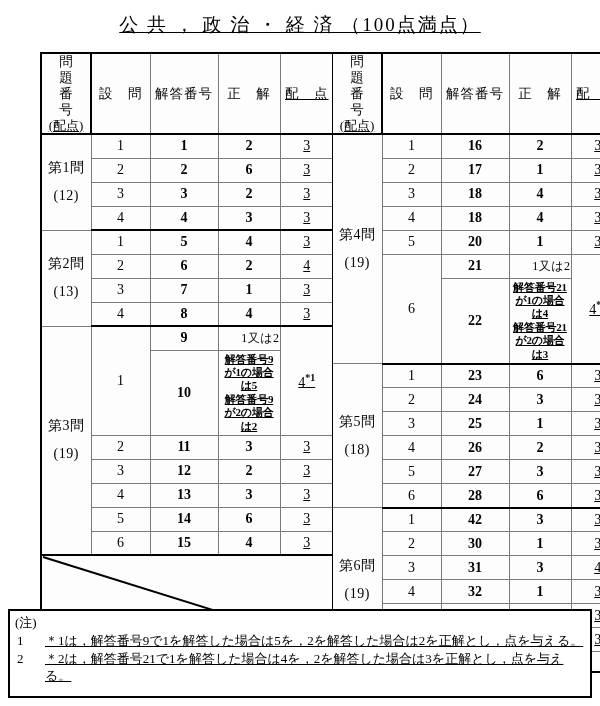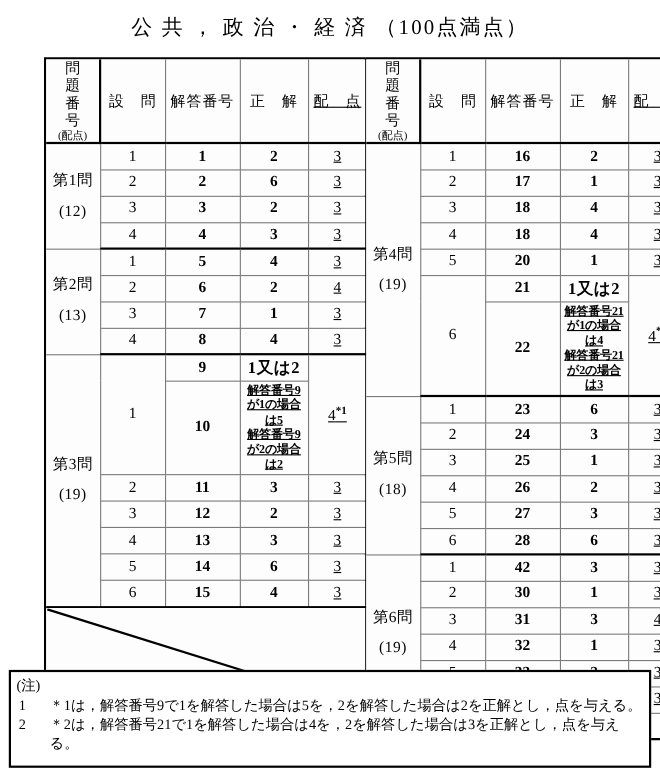--- a/index.html
+++ b/index.html
@@ -24,20 +24,21 @@
 
   
   #title {
     text-align: center;
     font-size: 19px;
     letter-spacing: 2px;
     padding-top: 12px;
     padding-bottom: 10px;
     white-space: nowrap;
     font-family: "Liberation Serif", "DejaVu Serif", serif;
+    text-decoration: underline;
   }
 
   
   #tables {
     position: absolute;
     top: 52px;
     left: 8px;
     width: 584px;
     height: 621px;
     display: flex;
@@ -90,21 +91,21 @@
   
   th.hd {
     height: 66px;
     font-weight: normal;
     font-size: 13.5px;
     line-height: 1.18;
     letter-spacing: 1px;
   }
   th.hd .sp { letter-spacing: 6px; padding-left: 6px; }
   th.hd .stack { display: block; }
-  th.hd .small { font-size: 10px; letter-spacing: 0; }
+  th.hd .small { font-size: 13px; letter-spacing: 0; text-decoration: underline; }
 
   
   td.qno {
     font-size: 14px;
     line-height: 2.0;
     border-right: 2px solid #000;
     border-top: 2px solid #000;
     border-bottom: 2px solid #000;
     letter-spacing: 0.5px;
   }
@@ -117,21 +118,21 @@
   td.ans  { font-weight: bold; font-size: 14px; }
   td.pts  { font-size: 14px; }
 
   td.ans.multi {
     font-size: 11px;
     font-weight: bold;
     line-height: 1.22;
     padding: 2px 1px;
     letter-spacing: -0.2px;
   }
-  td.ans.orsplit { font-size: 15px; font-weight: bold; letter-spacing: 0.5px; }
+  td.ans.orsplit { font-size: 12px; font-weight: normal; letter-spacing: 0.5px; text-align: right; }
   td.pts.star { font-size: 14px; }
   td.pts.star sup { font-size: 10px; font-weight: bold; }
 
   
   .diag {
     position: relative;
     border-top: 2px solid #000 !important;
     border-right: none !important;
     background: #fdfdfd;
   }
@@ -145,21 +146,21 @@
     width: 584px;
     height: 89px;
     border: 2px solid #000;
     box-sizing: border-box;
     padding: 3px 6px 0 5px;
     font-size: 13px;
     line-height: 1.32;
     background: #fff;
   }
   #notes .nhead { display:block; }
-  #notes ol { margin: 0; padding: 0; list-style: none; }
+  #notes ol { margin: 0; padding: 0; list-style: none; text-decoration: underline; }
   #notes li {
     display: block;
     padding-left: 30px;
     text-indent: -14px;
     margin-top: 1px;
   }
   #notes .num { display: inline-block; width: 14px; }
 </style>
 </head>
 <body>

